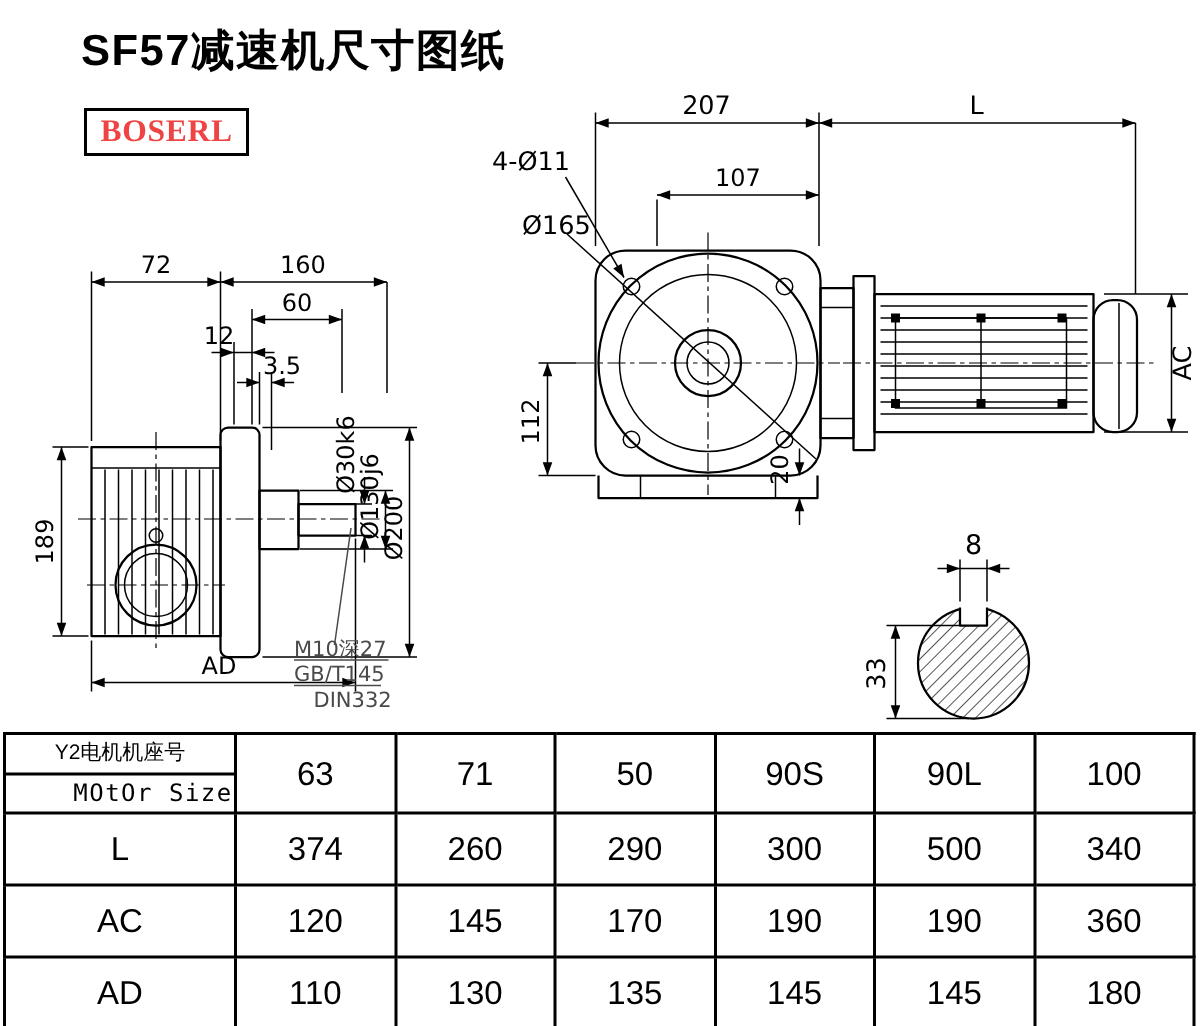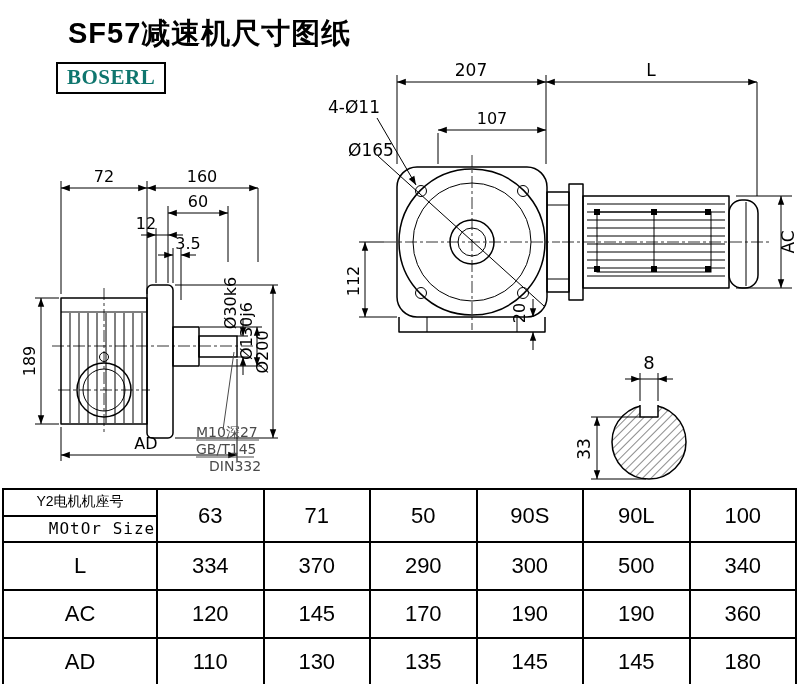--- a/index.html
+++ b/index.html
@@ -1,20 +1,20 @@
 <!DOCTYPE html>
 <html><head>
 <meta charset="utf-8">
 <style>
   * { margin:0; padding:0; box-sizing:border-box; }
   html,body { width:800px; height:684px; }
   body { background:#fff; font-family:"Liberation Sans","DejaVu Sans",sans-serif; position:relative; overflow:hidden; }
   .page { position:absolute; left:0; top:0; width:800px; height:684px; background:#fff; }
-  .title { position:absolute; left:68px; top:14px; font-size:29px; font-weight:700; color:#000; letter-spacing:1px; white-space:nowrap;text-align:right; }
-  .logo { position:absolute; left:56px; top:62px; border:2px solid #000; color:#0f766e;
+  .title { position:absolute; left:54px; top:14px; font-size:29px; font-weight:700; color:#000; letter-spacing:1px; white-space:nowrap;text-align:right; }
+  .logo { position:absolute; left:56px; top:72px; border:2px solid #000; color:#ef4444;
           font-family:"Liberation Serif","DejaVu Serif",serif; font-size:21px; font-weight:700;
           padding:1px 9px 2px; letter-spacing:.5px; background:#fff; }
   svg.drawing { position:absolute; left:0; top:0; }
   svg text { font-family:"DejaVu Sans","Liberation Sans",sans-serif; fill:#000; }
   .d  { font-size:16px; }
   .d17{ font-size:17px; }
   .d18{ font-size:18px; }
   .note { font-size:14px; fill:#4a4a4a; }
   .ln   { stroke:#000; stroke-width:1.5; fill:none; stroke-linejoin:round; }
   .thin { stroke:#000; stroke-width:1; fill:none; }
@@ -255,22 +255,22 @@
         </th>
         <th>63</th>
         <th>71</th>
         <th>50</th>
         <th>90S</th>
         <th>90L</th>
         <th>100</th>
       </tr>
       <tr>
         <th>L</th>
-        <td>334</td>
-        <td>370</td>
+        <td>374</td>
+        <td>260</td>
         <td>290</td>
         <td>300</td>
         <td>500</td>
         <td>340</td>
       </tr>
       <tr>
         <th>AC</th>
         <td>120</td>
         <td>145</td>
         <td>170</td>

